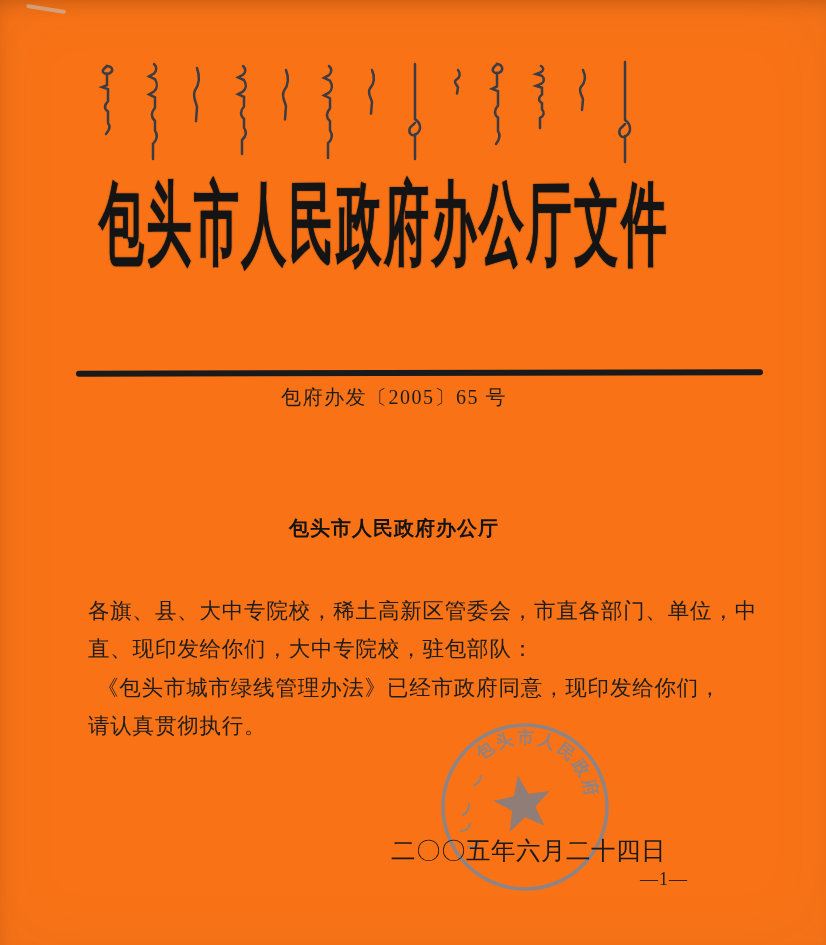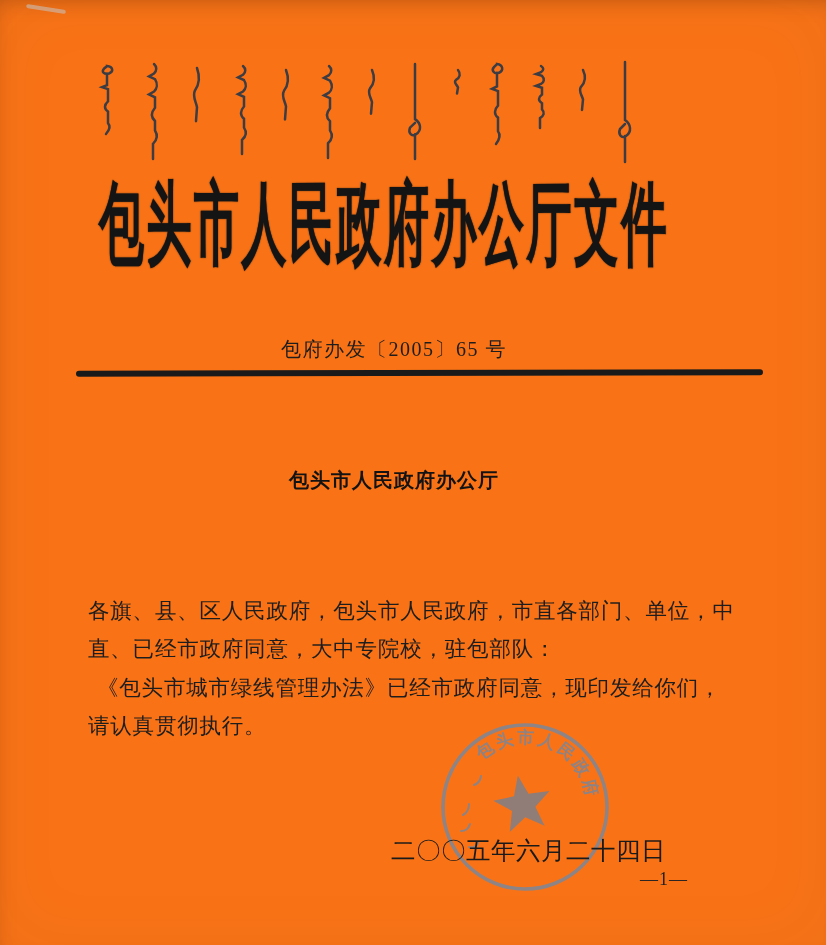--- a/index.html
+++ b/index.html
@@ -17,21 +17,21 @@
   }
   .mongolian-row{position:absolute;left:94px;top:58px;width:590px;height:112px;}
   .masthead{
     position:absolute;left:99px;top:164px;
     font-size:45px;font-weight:900;letter-spacing:2.5px;
     color:#141414;white-space:nowrap;
     transform:scaleY(2.02);transform-origin:left top;
     font-family:"Liberation Serif", serif;
     text-shadow:0 0 1px #1a1a1a;
   }
-  .center-col{position:absolute;left:0;width:788px;text-align:center;}
+  .center-col{position:absolute;left:0;width:788px;text-align:center;margin-top:48px;}
   .doc-number{
     top:336px;font-size:20px;letter-spacing:1.5px;color:#1d1d1d;
     font-family:"Liberation Serif", serif;
   }
   .red-rule{
     position:absolute;left:76px;top:370px;width:687px;height:5.5px;
     background:#1a1a1a;border-radius:3px;transform:rotate(-0.12deg);
   }
   .doc-title{
     top:457px;line-height:46px;font-size:20px;font-weight:bold;
@@ -98,22 +98,22 @@
 
   <div class="center-col doc-number">包府办发〔2005〕65 号</div>
 
   <div class="red-rule"></div>
 
   <div class="center-col doc-title">
     <div>包头市人民政府办公厅</div>
   </div>
 
   <div class="doc-body">
-    <div class="line">各旗、县、区人民政府，包头市人民政府，市直各部门、单位，中</div>
-    <div class="line">直、已经市政府同意，大中专院校，驻包部队：</div>
+    <div class="line">各旗、县、大中专院校，稀土高新区管委会，市直各部门、单位，中</div>
+    <div class="line">直、现印发给你们，大中专院校，驻包部队：</div>
     <div class="line indent">《包头市城市绿线管理办法》已经市政府同意，现印发给你们，</div>
     <div class="line">请认真贯彻执行。</div>
   </div>
 
   <svg class="seal" viewBox="0 0 178 178" xmlns="http://www.w3.org/2000/svg">
     <circle cx="89" cy="88" r="82" fill="none" stroke="#85868f" stroke-width="3.6"></circle>
     <path id="sealArc" d="M 31 108 A 62 62 0 1 1 147 108" fill="none"></path>
     <text font-size="17" letter-spacing="3" fill="#84858f" font-family="Liberation Serif, serif" font-weight="bold">
       <textPath href="#sealArc" startOffset="30%">包头市人民政府</textPath>
     </text>

